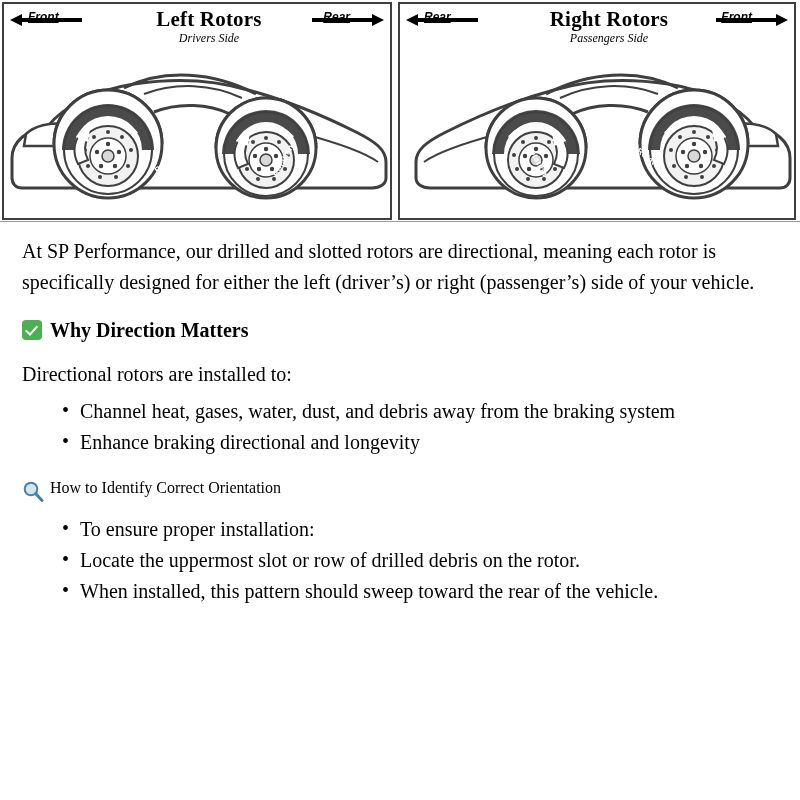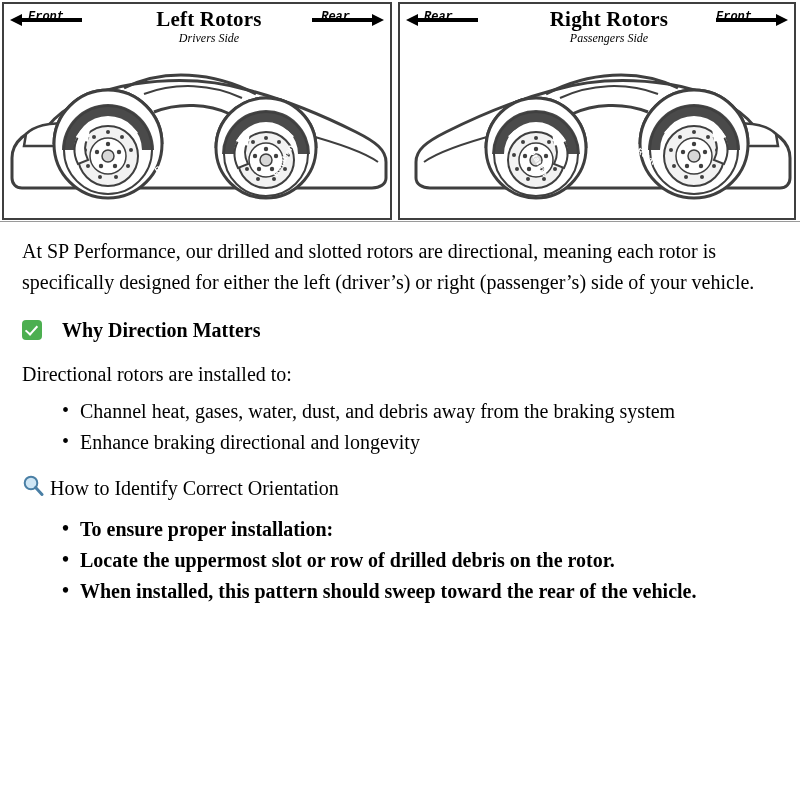--- a/index.html
+++ b/index.html
@@ -62,21 +62,21 @@
     font-size: 12px;
   }
 
   .dir-tag {
     position: absolute;
     top: 6px;
     font-size: 12px;
     font-weight: bold;
     font-style: italic;
     text-decoration: underline;
-    font-family: Liberation Mono, monospace;
+    font-family: Liberation Sans, sans-serif;
   }
   .dir-tag.l-left { left: 24px; }
   .dir-tag.l-right { right: 40px; }
   .dir-tag.r-left { left: 24px; }
   .dir-tag.r-right { right: 42px; }
 
   .arrow-svg { position: absolute; top: 6px; }
 
   .car-svg { position: absolute; left: 0; top: 34px; }
 
@@ -99,21 +99,21 @@
     font-size: 20px;
     line-height: 31px;
   }
   .heading {
     margin: 18px 0 0 0;
     font-size: 20px;
     font-weight: bold;
     line-height: 28px;
     display: flex;
     align-items: center;
-    gap: 20px;
+    gap: 8px;
   }
   .check-badge {
     display: inline-block;
     width: 20px;
     height: 20px;
     border-radius: 4px;
     background: #4caf50;
     position: relative;
     flex: 0 0 auto;
   }
@@ -146,33 +146,33 @@
   }
   ul.bullets li::before {
     content: "•";
     position: absolute;
     left: 0;
     top: -1px;
     font-size: 20px;
   }
   .subhead {
     margin: 16px 0 0 0;
-    font-size: 20px;
+    font-size: 16px;
     line-height: 28px;
     display: flex;
-    align-items: flex-start;
+    align-items: flex-end;
     gap: 6px;
   }
   .mag-icon {
     width: 22px;
     height: 22px;
     flex: 0 0 auto;
     display: inline-block;
   }
-  ul.bullets.second { margin-top: 12px; font-weight: bold; }
+  ul.bullets.second { margin-top: 12px; }
 </style>
 </head>
 <body>
 
 <div class="page">
 
   <div class="diagram">
 
     <div class="panel left">
       <div class="panel-title">Left Rotors</div>

